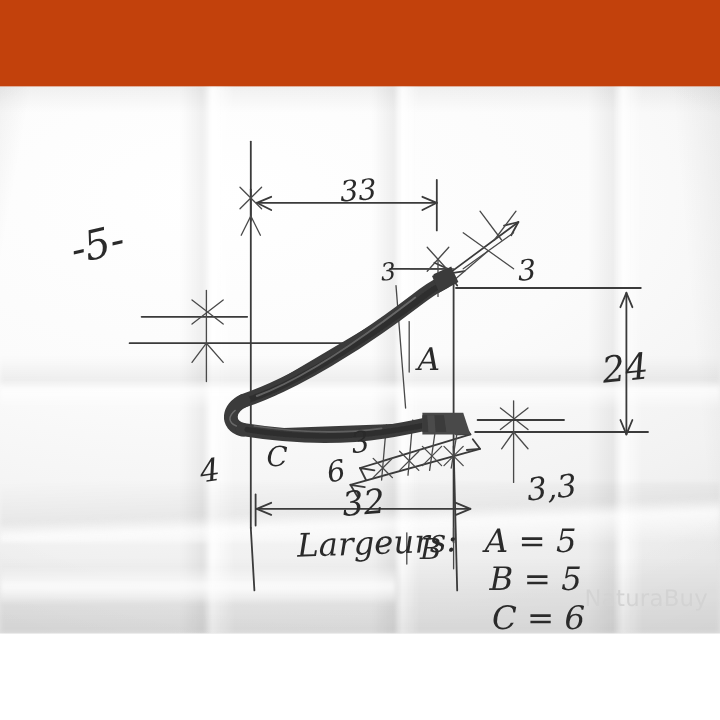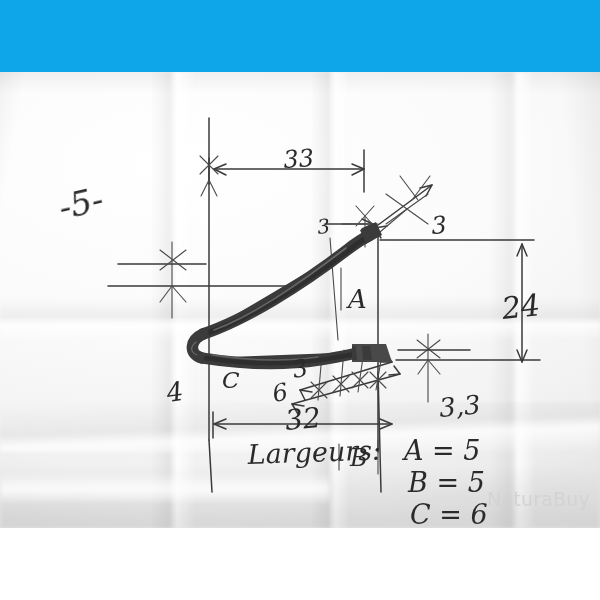--- a/index.html
+++ b/index.html
@@ -11,21 +11,21 @@
     width: 600px;
     height: 600px;
     overflow: hidden;
     font-family: "Liberation Sans", sans-serif;
   }
 
   #stage {
     position: relative;
     width: 600px;
     height: 488px;
-    background: #0ea5e9;
+    background: #c2410c;
   }
 
   
   #photo {
     position: absolute;
     left: 0;
     top: 72px;
     width: 600px;
     height: 456px;
     overflow: hidden;

